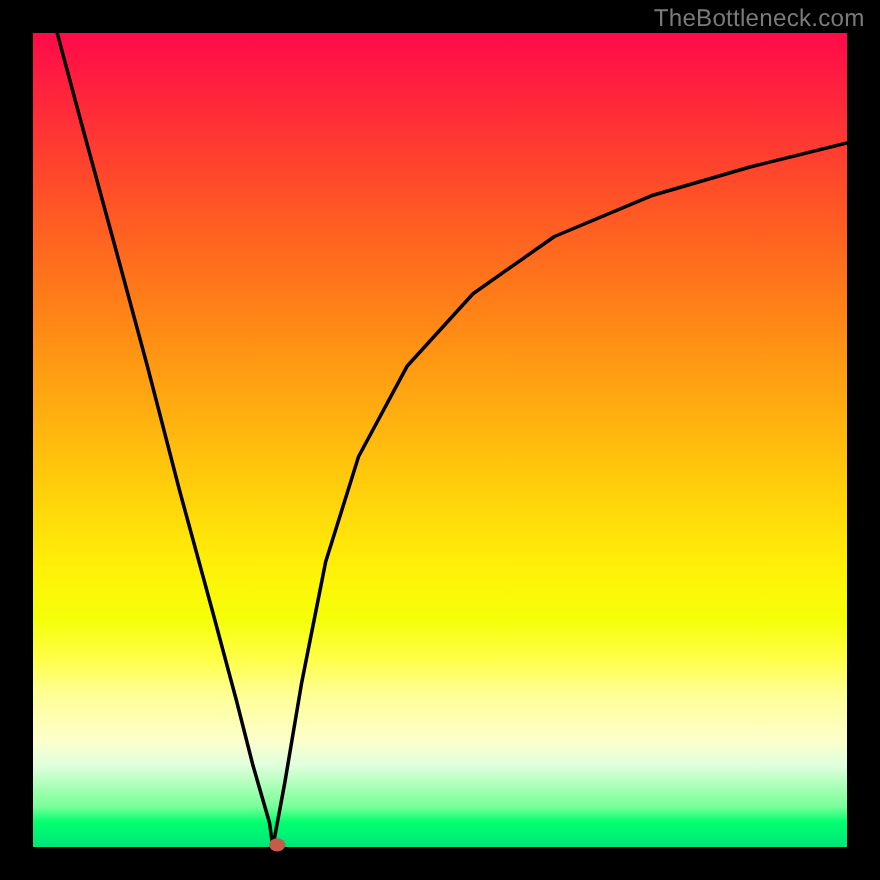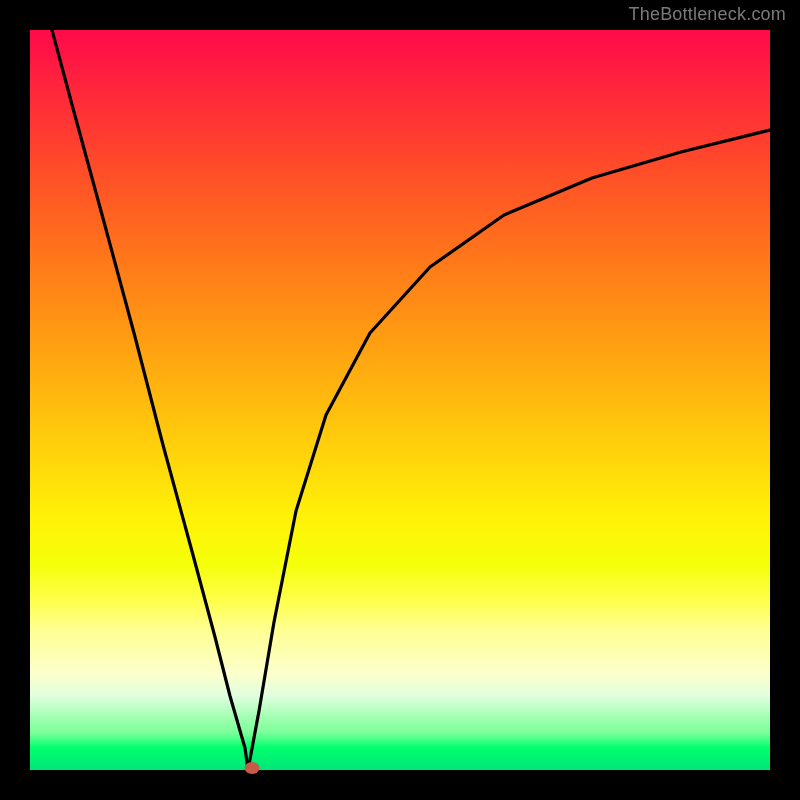--- a/index.html
+++ b/index.html
@@ -45,21 +45,21 @@
       #7aff9a 95%,
       #00ff6e 97%,
       #00e57a 100%
     );
   }
   .watermark {
     position: absolute;
     top: 4px;
     right: 14px;
     color: #7a7a7a;
-    font-size: 18px;
+    font-size: 22px;
     font-weight: 500;
     letter-spacing: 0.2px;
   }
   svg.curve {
     position: absolute;
     left: 0;
     top: 0;
     width: 740px;
     height: 740px;
   }

